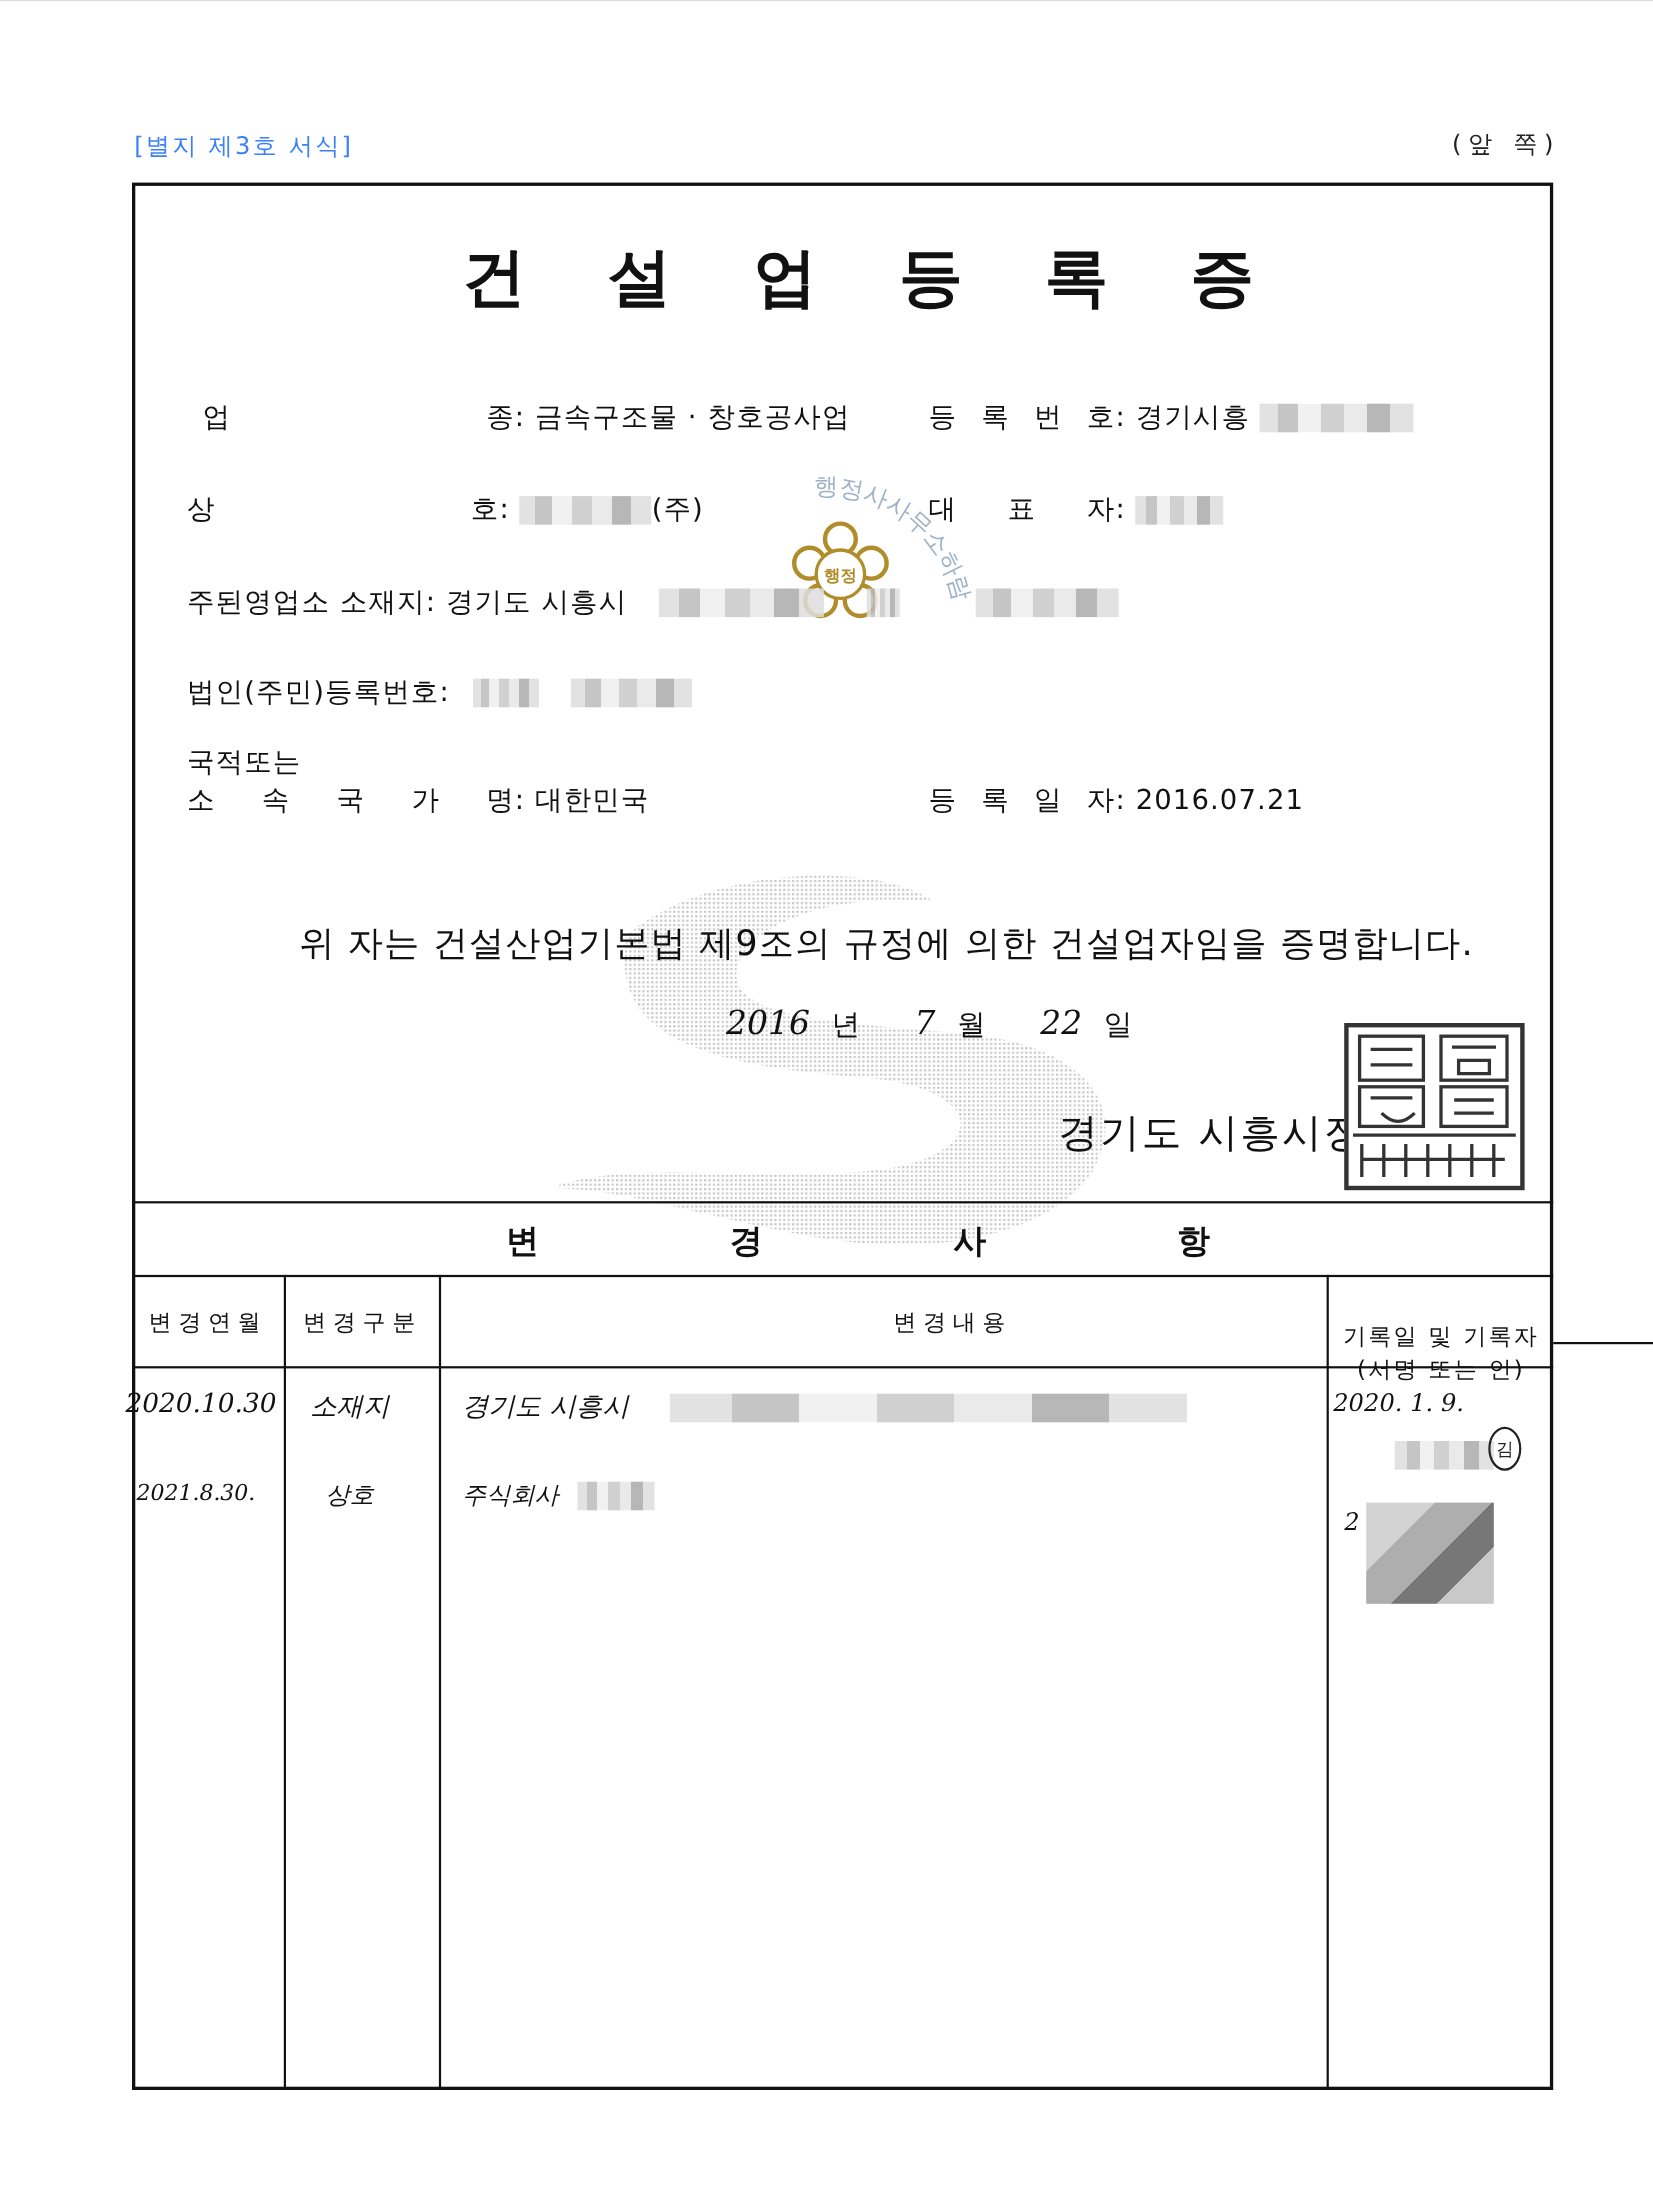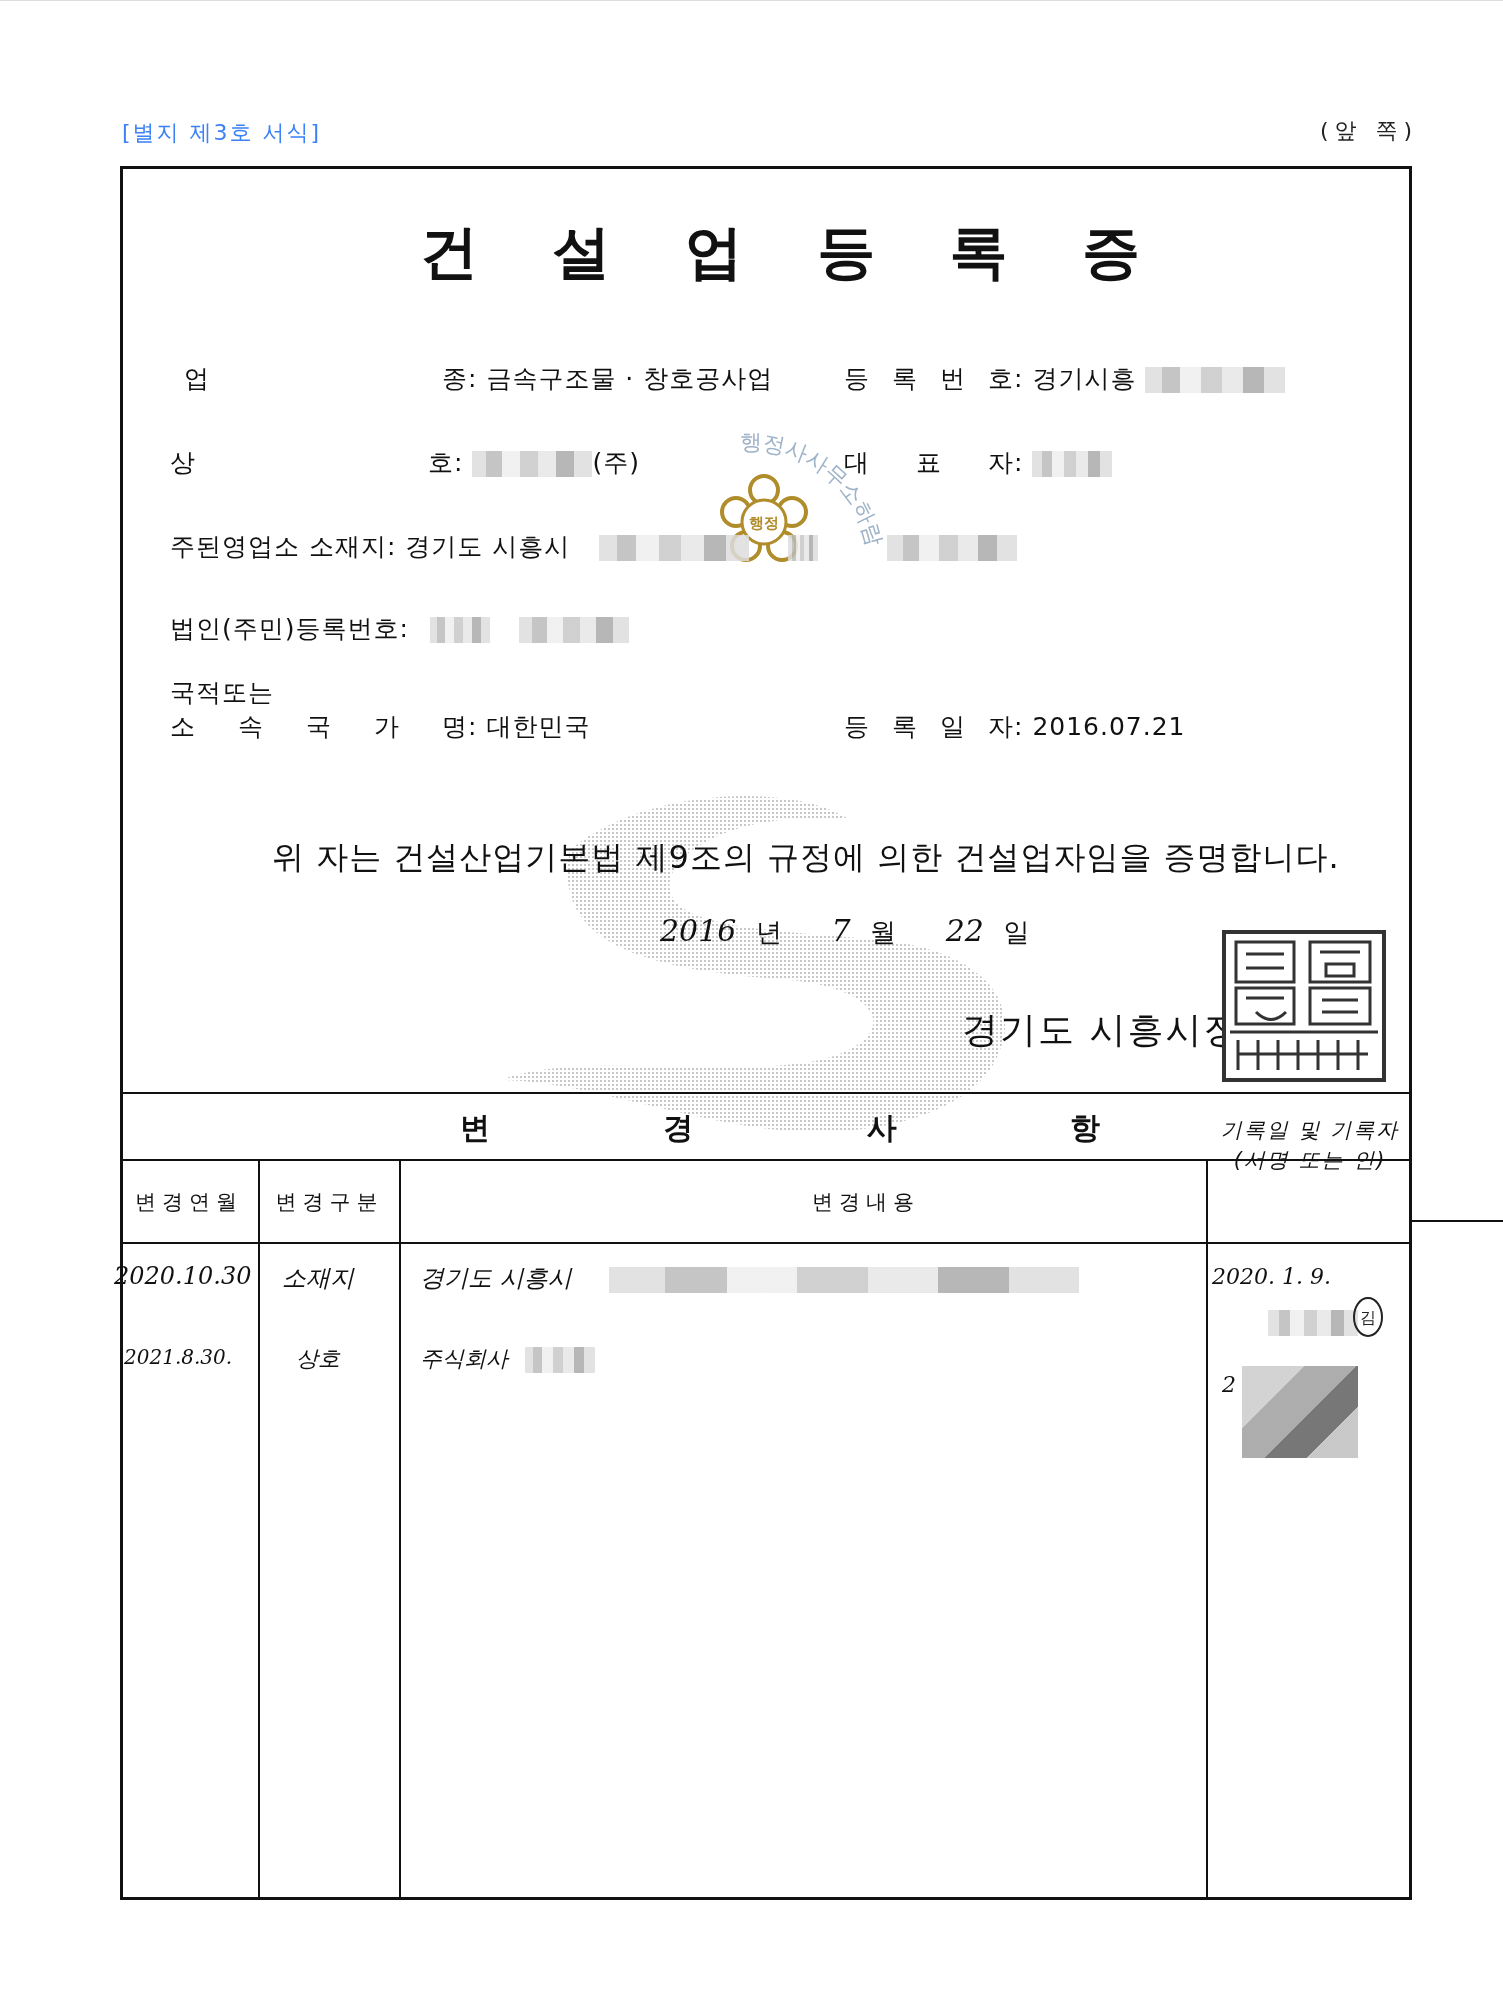--- a/index.html
+++ b/index.html
@@ -181,21 +181,21 @@
 <div class="abs hline" style="left:120px; top:1242px; width:1292px;"></div>
 
 <div class="abs vline" style="left:258px; top:1159px; height:741px;"></div>
 <div class="abs vline" style="left:399px; top:1159px; height:741px;"></div>
 <div class="abs vline" style="left:1206px; top:1159px; height:741px;"></div>
 <div class="abs outside-line"></div>
 
 <div class="abs th" style="left:120px; top:1188px; width:138px;">변경연월</div>
 <div class="abs th" style="left:260px; top:1188px; width:139px;">변경구분</div>
 <div class="abs th" style="left:401px; top:1188px; width:930px;">변경내용</div>
-<div class="abs th" style="left:1208px; top:1115px; width:204px; letter-spacing:2px; line-height:30px;font-style:italic;">
+<div class="abs th" style="left:1208px; top:1200px; width:204px; letter-spacing:2px; line-height:30px;">
   <div>기록일 및 기록자</div>
   <div>(서명 또는 인)</div>
 </div>
 
 <div class="abs hand" style="left:114px; top:1262px; font-size:24px;">2020.10.30</div>
 <div class="abs hand" style="left:282px; top:1262px; font-size:24px;">소재지</div>
 <div class="abs hand" style="left:420px; top:1262px; font-size:24px;">
   <span>경기도 시흥시</span>
   <span class="blur" style="width:470px; margin-left:30px;"></span>
 </div>

